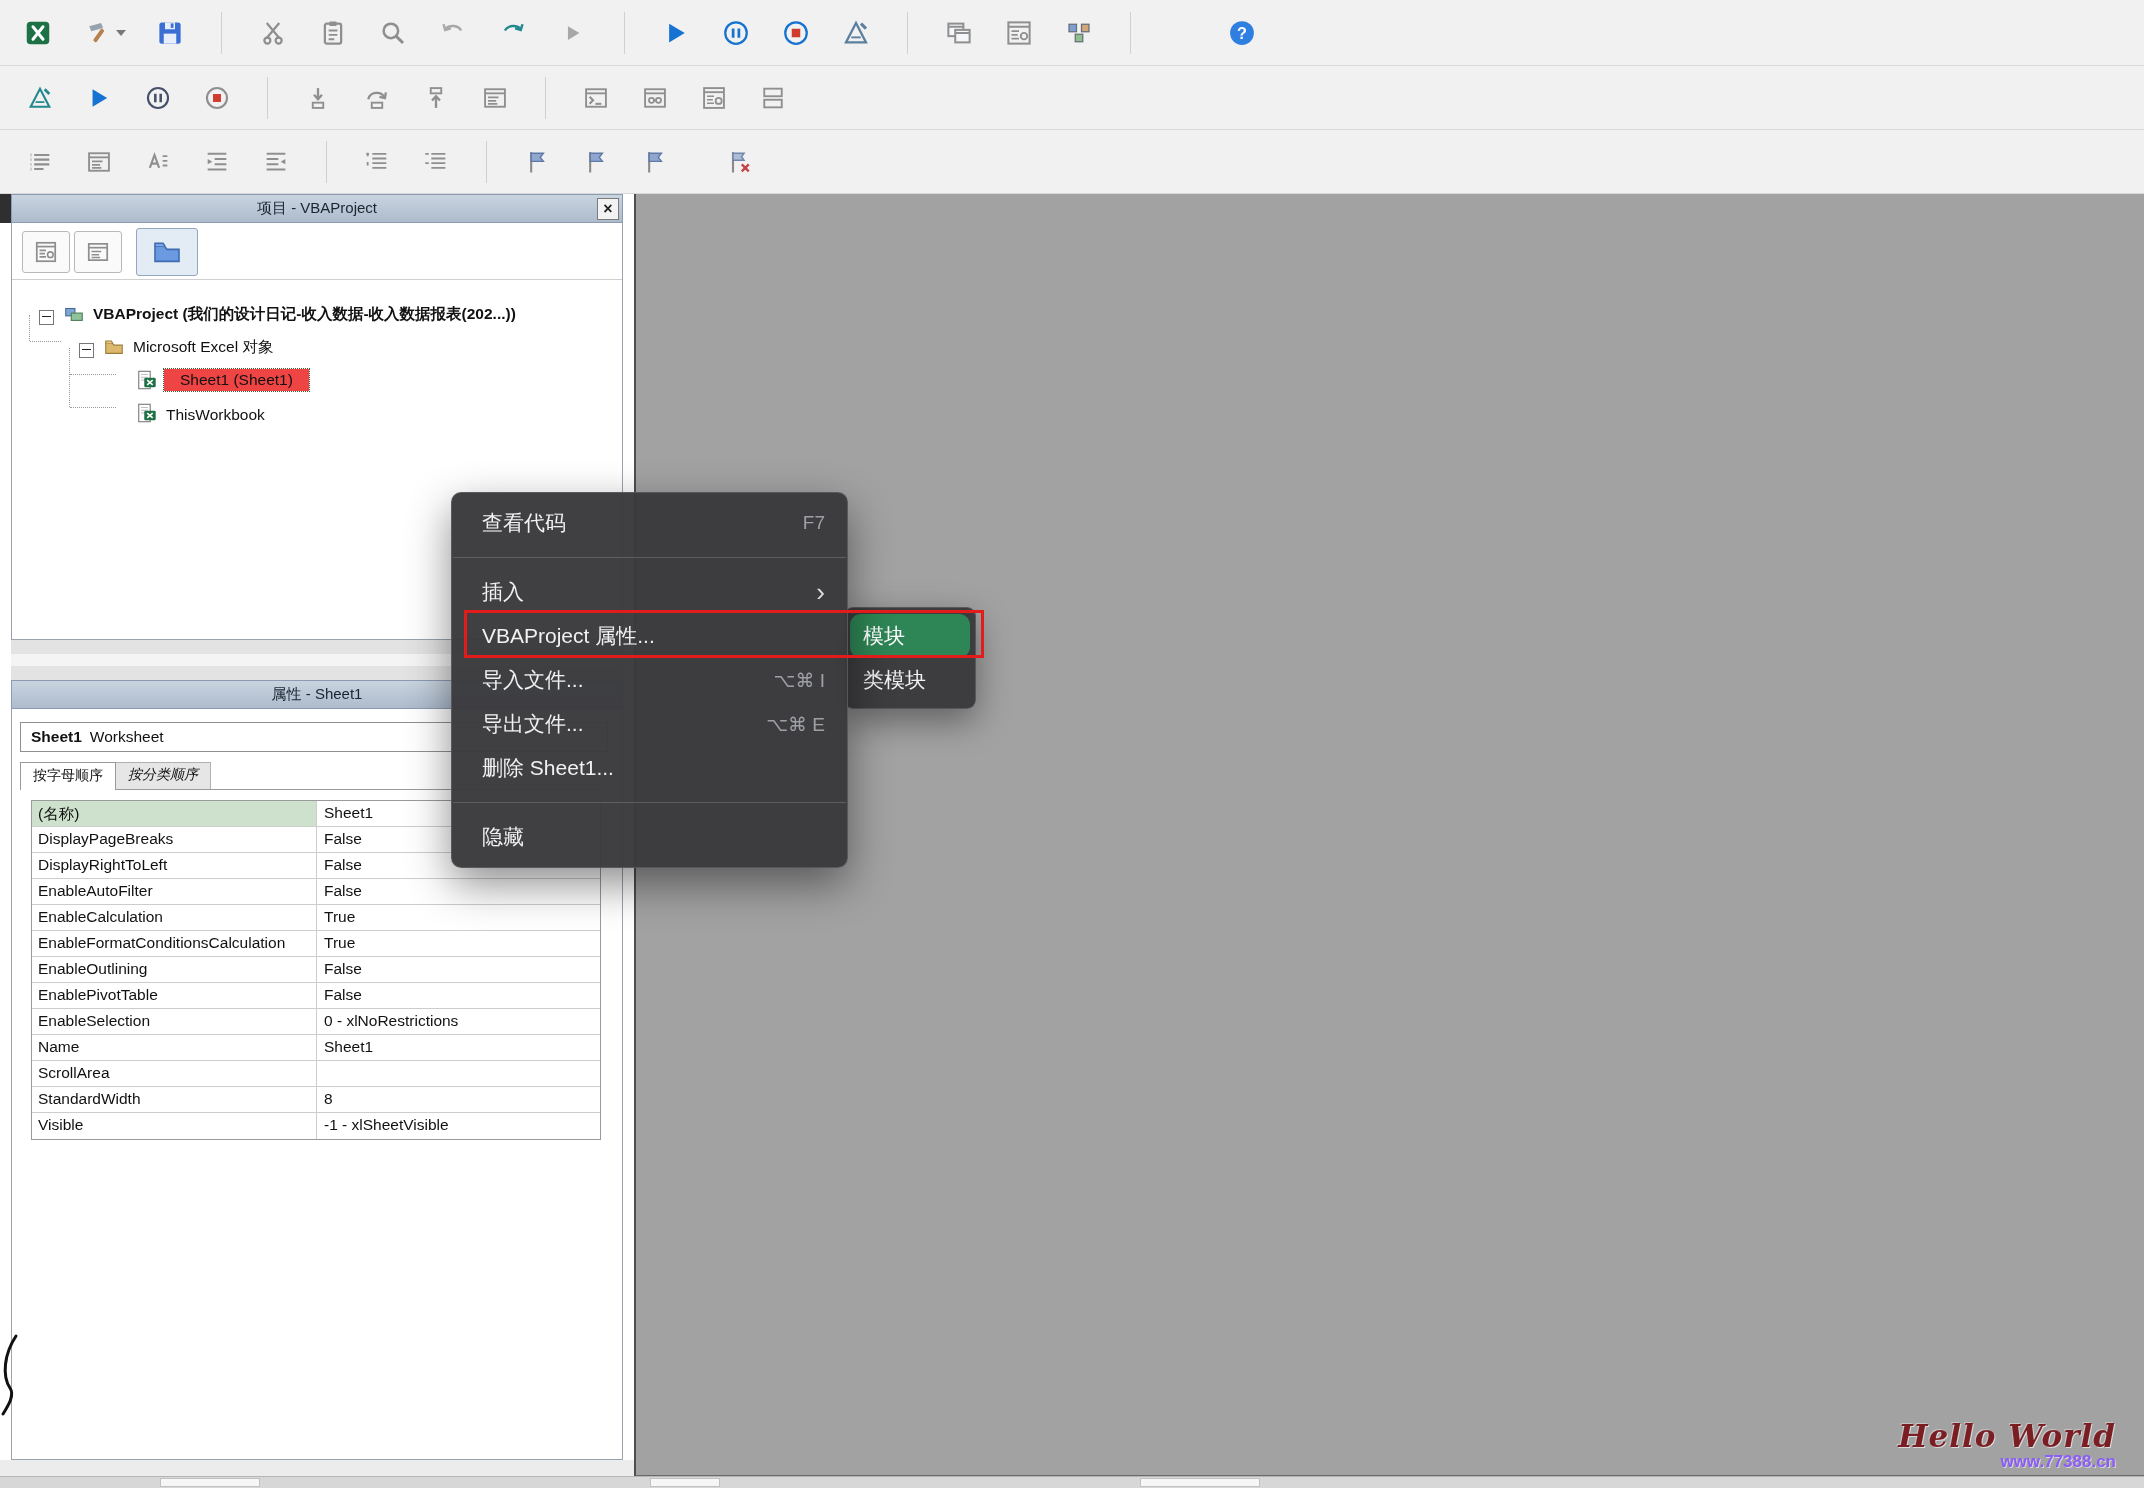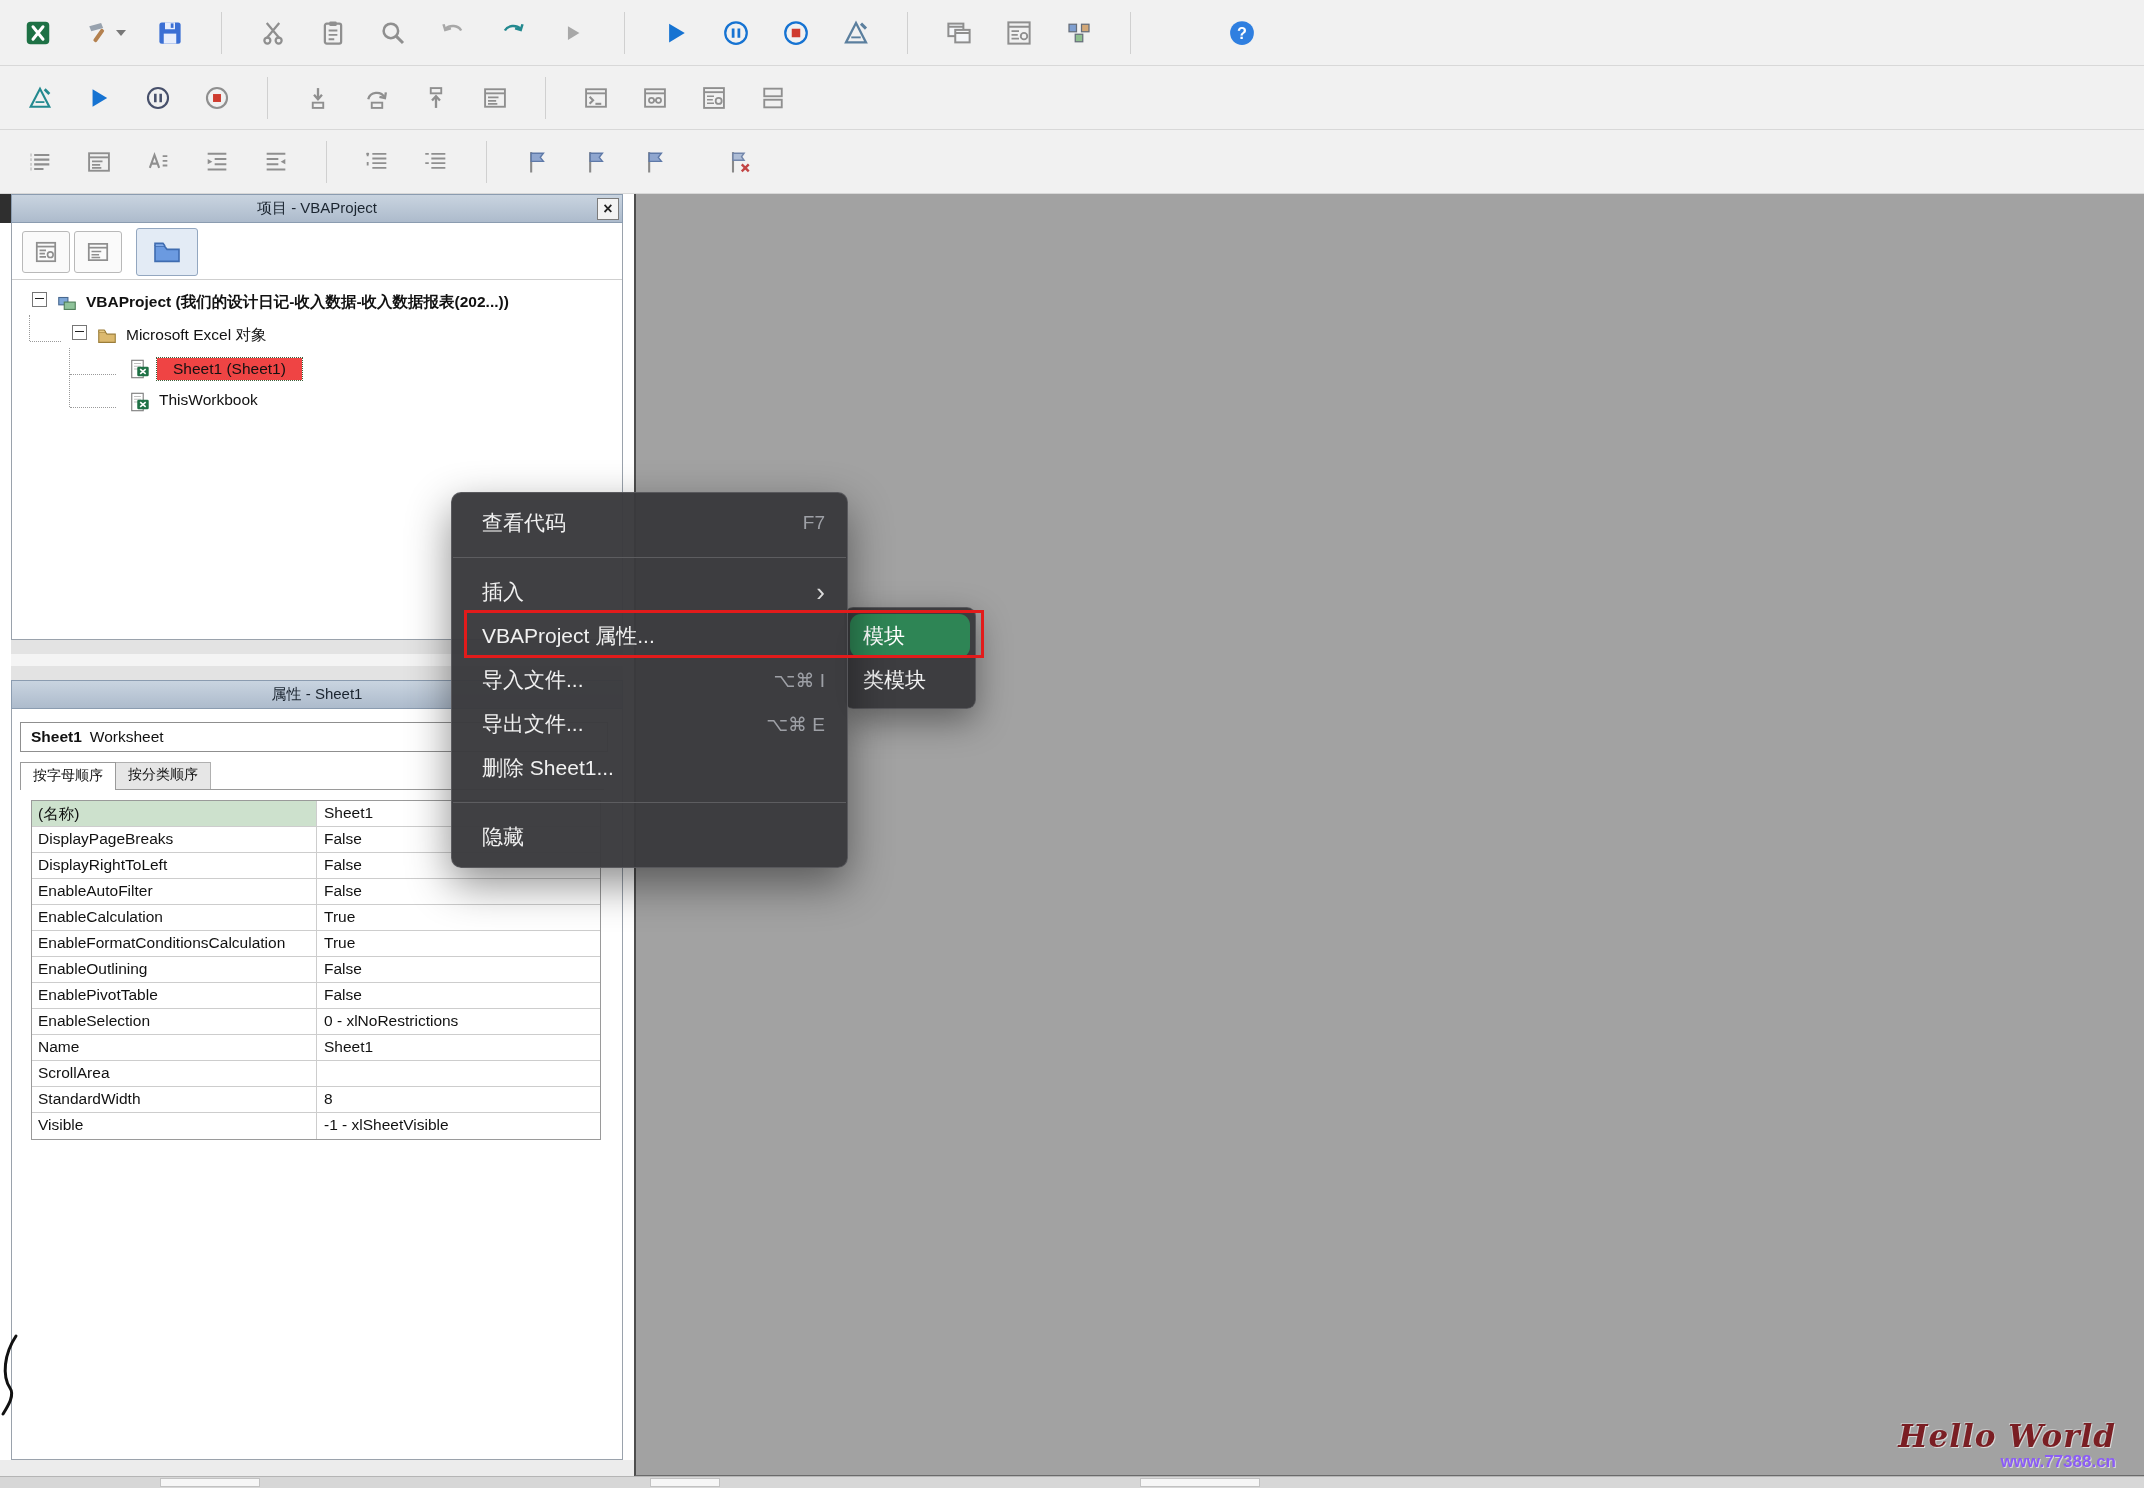--- a/index.html
+++ b/index.html
@@ -43,41 +43,41 @@
   #proj-body{position:absolute;top:29px;left:0;width:612px;height:417px;background:#fff;
              border:1px solid #9aa2ac;border-top:none;box-sizing:border-box;}
   #proj-toolbar{position:relative;height:56px;border-bottom:1px solid #cfcfcf;}
   .ptb-btn{position:absolute;top:8px;width:46px;height:40px;border:1px solid #b9b9b9;border-radius:3px;
            background:#fafafa;display:flex;align-items:center;justify-content:center;}
   .ptb-btn svg{width:26px;height:26px;}
   #ptb1{left:10px;} #ptb2{left:62px;}
   #ptb-folder{left:124px;top:5px;width:60px;height:46px;background:#e3ebf5;border:1px solid #93a7c0;}
   #ptb-folder svg{width:32px;height:32px;}
 
-  .trow{position:absolute;left:9px;width:610px;height:33px;display:flex;align-items:flex-start;font-size:15.5px;}
+  .trow{position:absolute;left:16px;width:610px;height:33px;display:flex;align-items:flex-end;font-size:15.5px;}
   .trow .exp{width:13px;height:13px;border:1px solid #767676;background:#fff;position:relative;flex:none;}
   .trow .exp::after{content:"";position:absolute;left:2px;right:2px;top:5px;height:1px;background:#222;}
   .ticon{flex:none;width:22px;height:22px;}
   .tlabel{margin-left:8px;white-space:nowrap;}
   .sel-label{background:#ef4444;outline:1px dotted #3a5f3a;padding:2px 16px;margin-left:6px;}
   .guide-v{position:absolute;width:1px;border-left:1px dotted #9a9a9a;}
   .guide-h{position:absolute;height:1px;border-top:1px dotted #9a9a9a;}
 
   #splitter{position:absolute;top:446px;left:0;width:612px;height:40px;background:#e3e3e3;}
   #splitter .inner{position:absolute;top:14px;left:0;width:612px;height:12px;background:#f4f4f4;}
 
   #prop-body{position:absolute;top:515px;left:0;width:612px;height:751px;background:#fff;
              border:1px solid #9aa2ac;border-top:none;box-sizing:border-box;}
   #obj-combo{position:absolute;top:13px;left:8px;width:588px;height:30px;border:1px solid #8f8f8f;
              box-sizing:border-box;display:flex;align-items:center;padding-left:10px;font-size:15.5px;background:#fff;}
   #obj-combo .b{font-weight:bold;margin-right:8px;}
   #tabs{position:absolute;top:53px;left:8px;display:flex;align-items:flex-end;height:28px;}
   .tab{font-size:14px;padding:4px 12px 5px;box-sizing:border-box;}
   .tab-sel{background:#fff;border:1px solid #9a9a9a;border-bottom:none;position:relative;z-index:2;}
-  .tab-un{background:#e6e6e6;border:1px solid #b0b0b0;border-left:none;padding-top:3px;}
+  .tab-un{background:#e6e6e6;border:1px solid #b0b0b0;border-left:none;padding-top:3px;font-style:italic;}
   #tabline{position:absolute;top:80px;left:8px;width:584px;height:1px;background:#9a9a9a;}
 
   #pgrid{position:absolute;top:91px;left:19px;width:570px;border:1px solid #9a9a9a;box-sizing:border-box;background:#fff;}
   .prow{display:flex;height:26px;border-bottom:1px solid #cdcdcd;box-sizing:border-box;font-size:15.5px;}
   .prow:last-child{border-bottom:none;}
   .pname{width:285px;flex:none;border-right:1px solid #cdcdcd;box-sizing:border-box;
          padding:3px 0 0 6px;white-space:nowrap;overflow:hidden;}
   .pval{flex:1;padding:3px 0 0 7px;white-space:nowrap;overflow:hidden;}
   .pname.sel{background:#cde1cd;}
 

